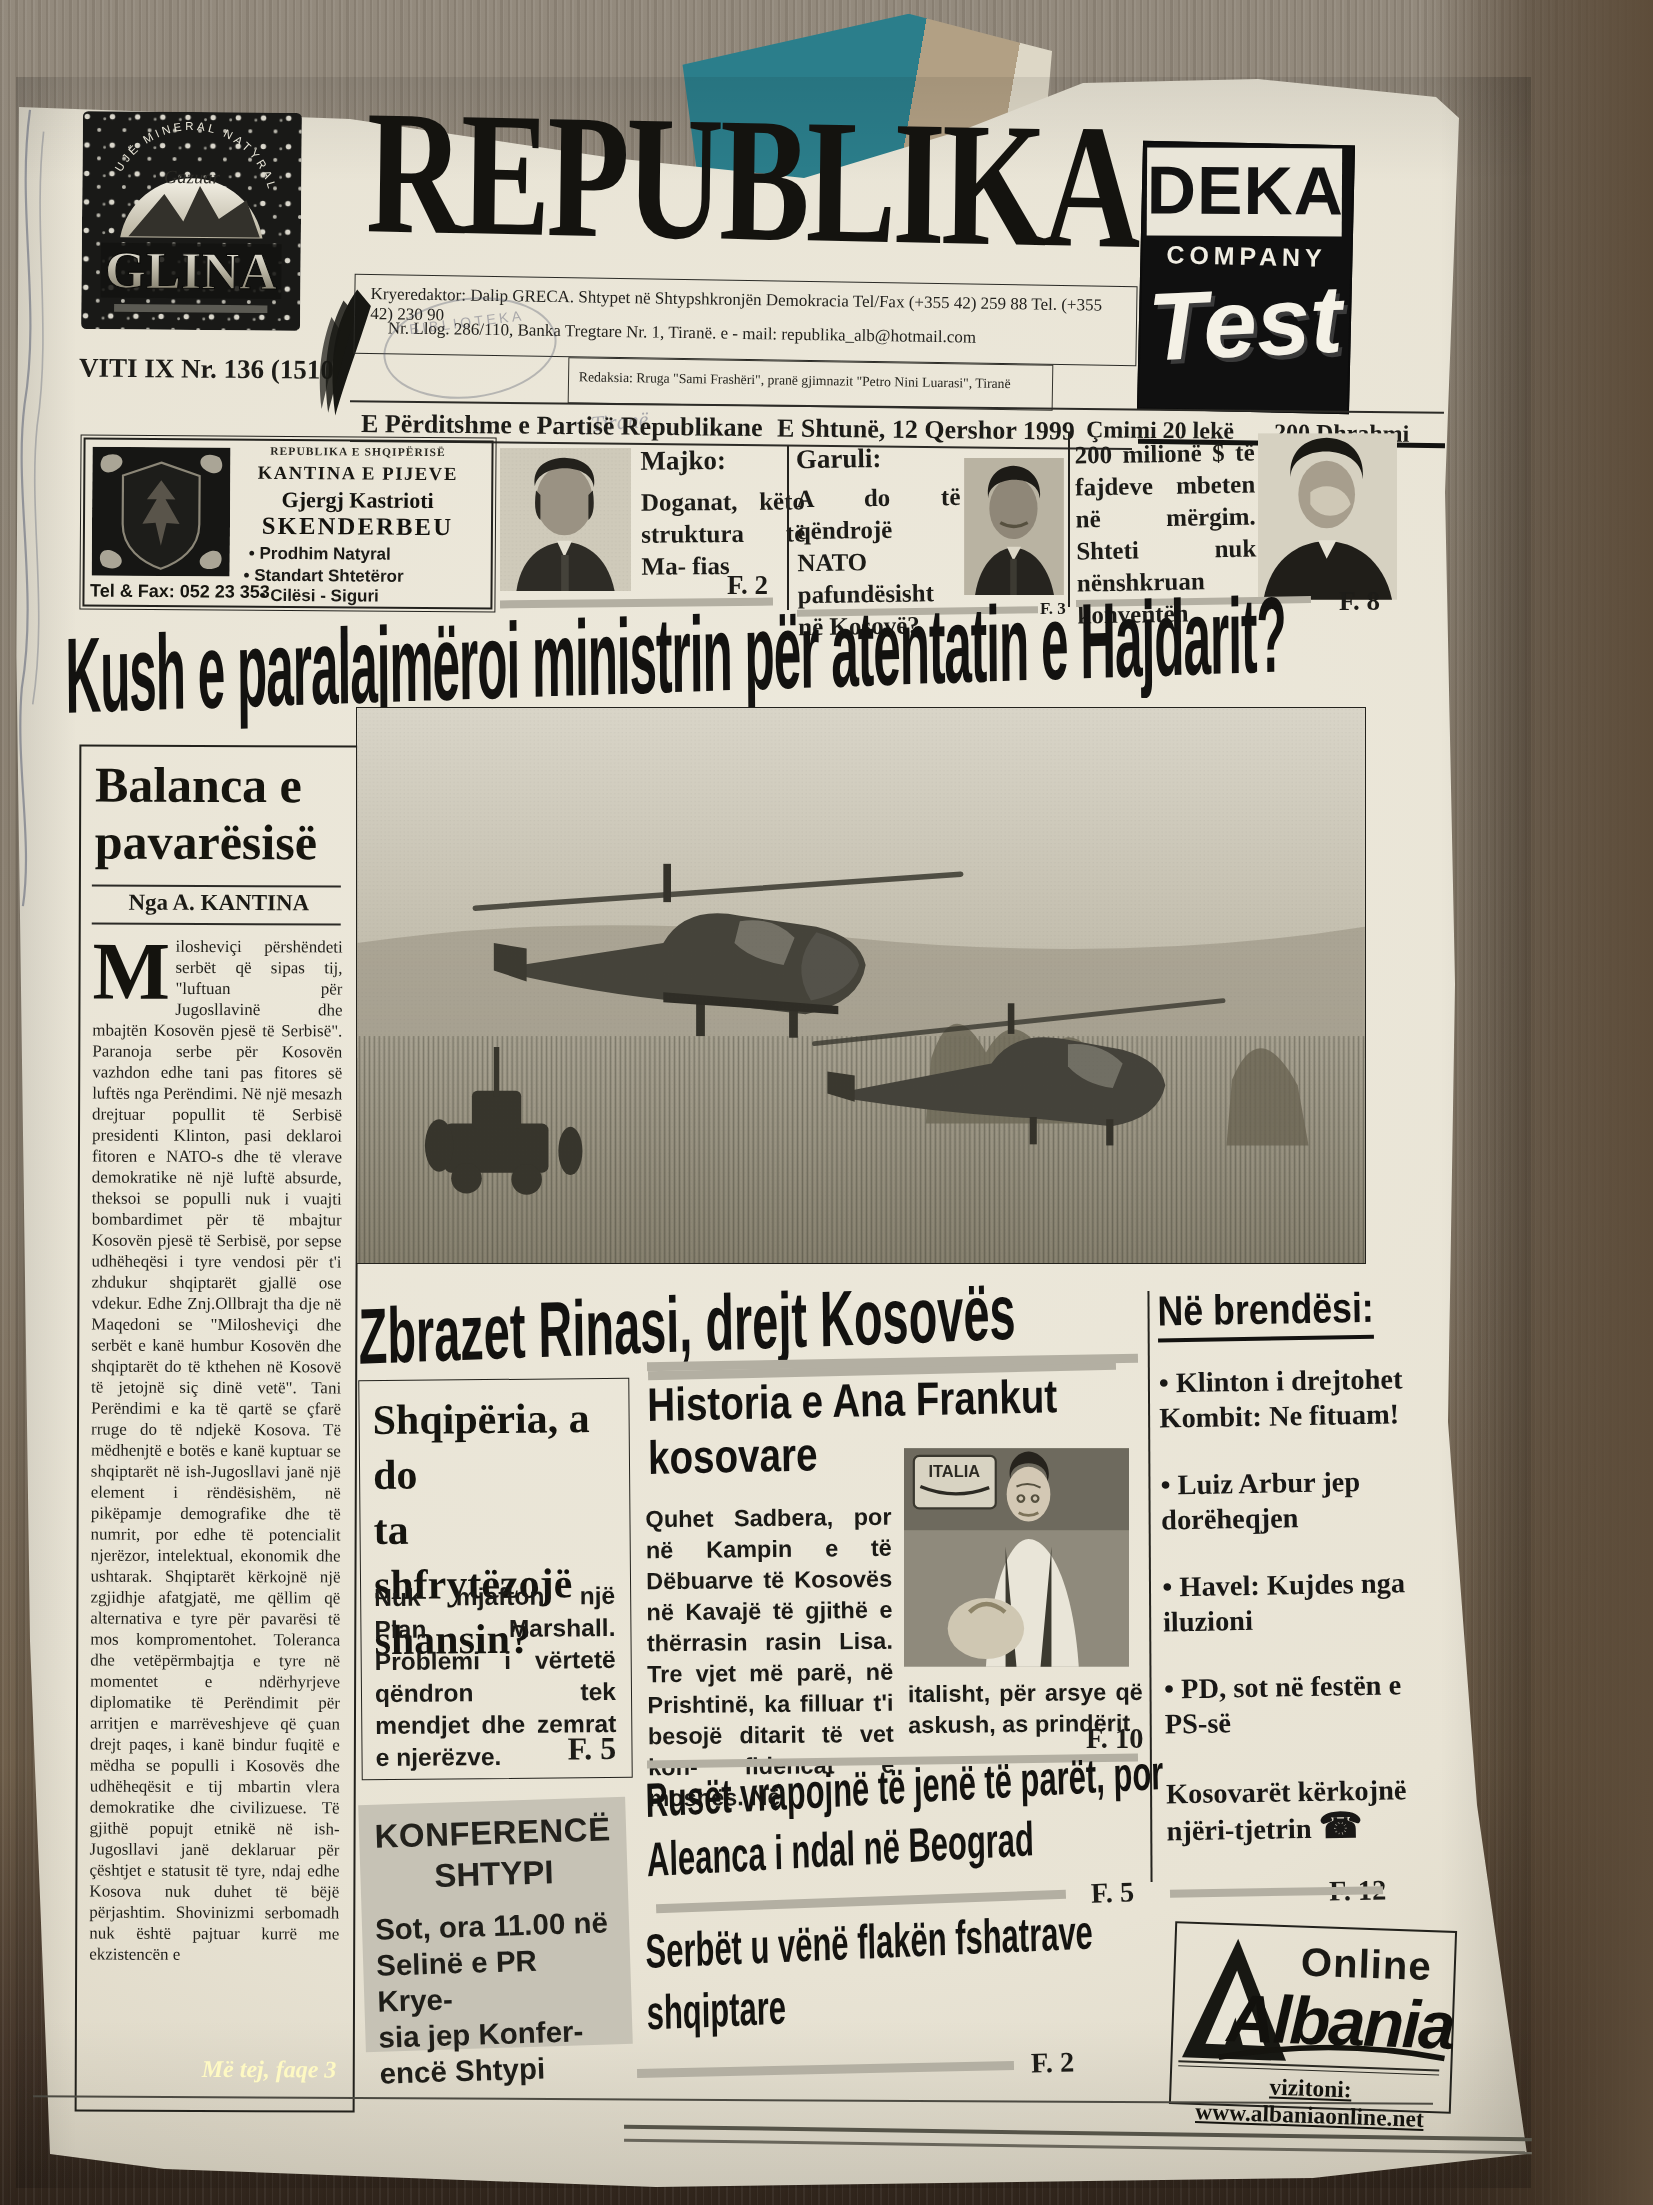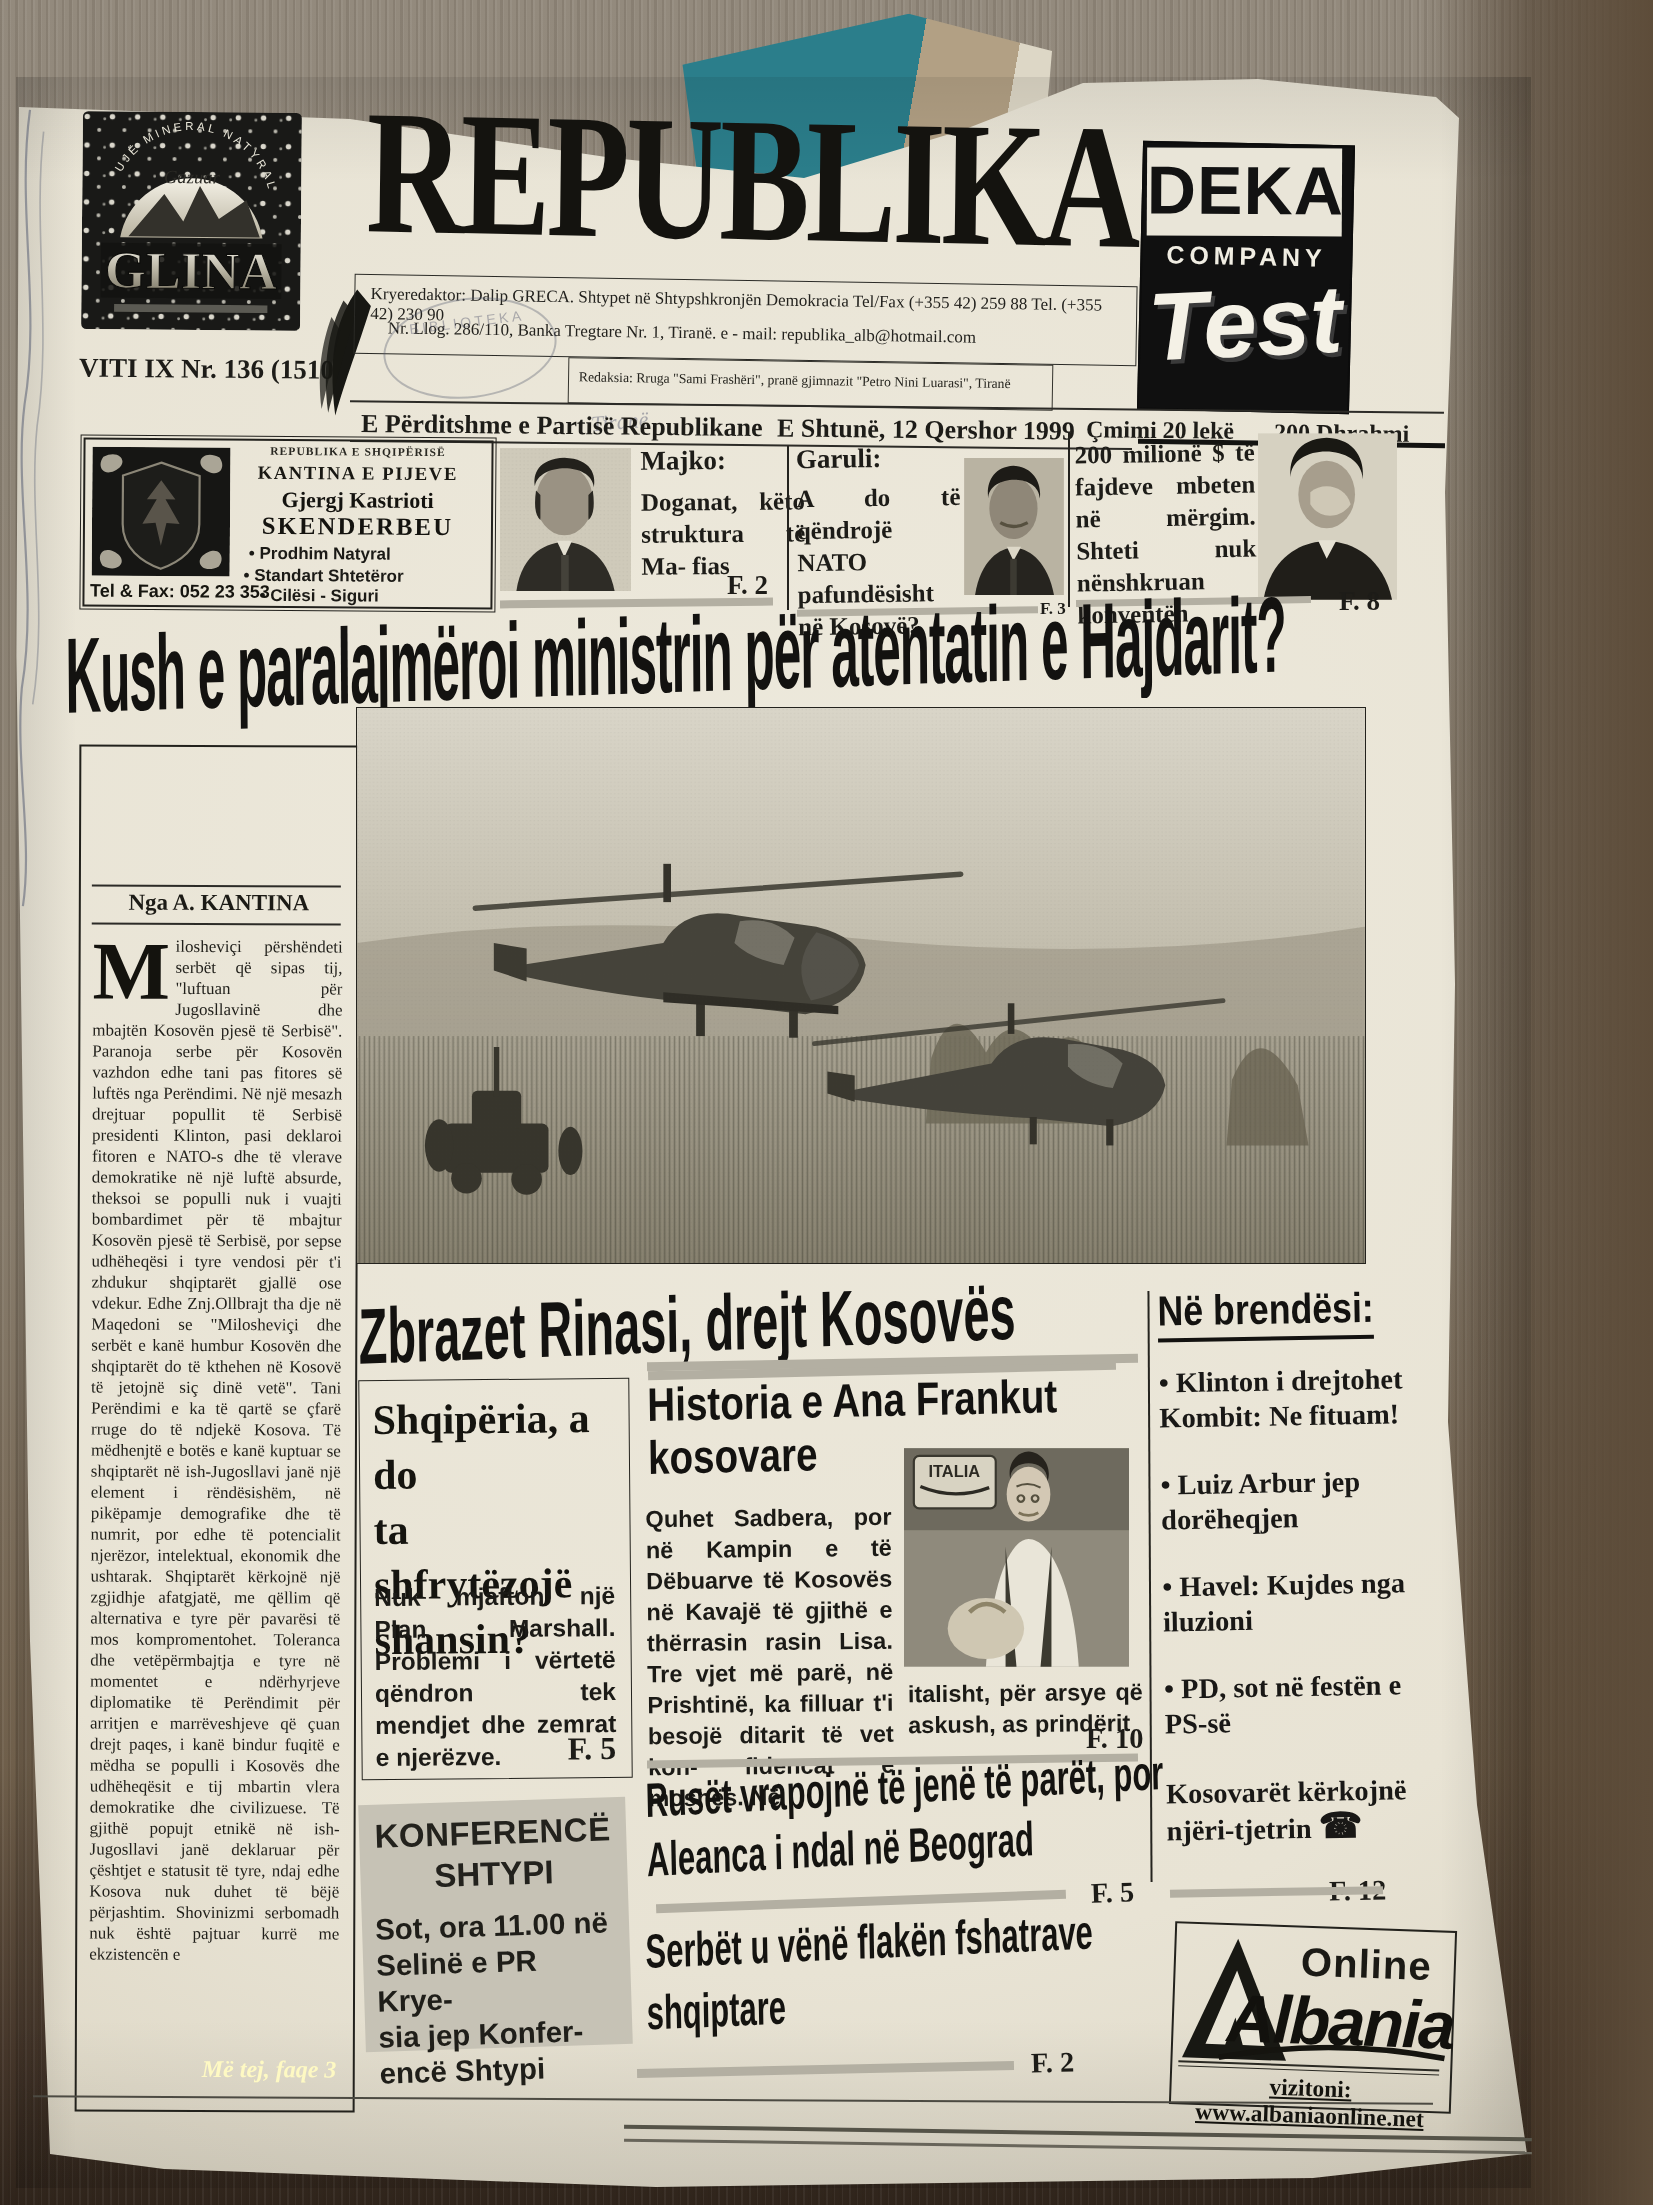--- a/index.html
+++ b/index.html
@@ -185,20 +185,24 @@
   <path d="M96 108 C120 88,160 96,170 130 C150 160,110 156,96 130 Z" fill="#cfc8b6"></path>
   <path d="M10 305 C24 226,80 198,126 198 C176 198,230 230,246 305 Z" fill="#201e19"></path>
   <path d="M110 196 L126 230 L144 196 Z" fill="#e6e2d4"></path>
 </svg>
 <div class="abs pagenum" style="left:1339px;top:586px;font-size:27px;">F. 8</div>
 <div class="abs grayrule" style="left:1076px;top:598px;width:235px;height:7.1px;transform:rotate(-1deg);"></div>
 
 <div class="abs headline-cond" style="left:65px;top:615px;font-size:81px;letter-spacing:-1.6px;transform:scale(.61,1.32) rotate(-.9deg);transform-origin:left top;">Kush e paralajmëroi ministrin për atentatin e Hajdarit?</div>
 
 <div class="abs" style="left:77px;top:745px;width:276px;height:1363px;border:2.2px solid #22211c;transform:rotate(.2deg);">
+  <div class="abs serif b" style="left:13.7px;top:9.8px;width:246px;font-size:50px;line-height:57px;color:#16150f;">
+    <div>Balanca e</div>
+    <div>pavarësisë</div>
+  </div>
   <div class="abs rule" style="left:11px;top:138px;width:249px;height:1.6px;"></div>
   <div class="abs serif b" style="left:0;top:143px;width:100%;text-align:center;font-size:23px;color:#1c1b16;">Nga A. KANTINA</div>
   <div class="abs rule" style="left:11px;top:176px;width:249px;height:1.6px;"></div>
   <div class="abs serif just" style="left:12px;top:189px;width:250px;height:1105px;font-size:17px;line-height:21px;color:#201f1a;overflow:hidden;">
     <span style="float:left;font-size:82px;line-height:65px;font-weight:bold;margin:3.3px 5.5px 0 0;color:#14130e;">M</span><span>ilosheviçi përshëndeti serbët që sipas tij, "luftuan për Jugosllavinë dhe mbajtën Kosovën pjesë të Serbisë". Paranoja serbe për Kosovën vazhdon edhe tani pas fitores së luftës nga Perëndimi. Në një mesazh drejtuar popullit të Serbisë presidenti Klinton, pasi deklaroi fitoren e NATO-s dhe të vlerave demokratike në një luftë absurde, theksoi se populli nuk i vuajti bombardimet për të mbajtur Kosovën pjesë të Serbisë, por sepse udhëheqësi i tyre vendosi për t'i zhdukur shqiptarët gjallë ose vdekur. Edhe Znj.Ollbrajt tha dje në Maqedoni se "Milosheviçi dhe serbët e kanë humbur Kosovën dhe shqiptarët do të kthehen në Kosovë të jetojnë siç dinë vetë". Tani Perëndimi e ka të qartë se çfarë rruge do të ndjekë Kosova. Të mëdhenjtë e botës e kanë kuptuar se shqiptarët në ish-Jugosllavi janë një element i rëndësishëm, në pikëpamje demografike dhe të numrit, por edhe të potencialit njerëzor, intelektual, ekonomik dhe ushtarak. Shqiptarët kërkojnë një zgjidhje afatgjatë, me qëllim që alternativa e tyre për pavarësi të mos kompromentohet. Toleranca dhe vetëpërmbajtja e tyre në momentet e ndërhyrjeve diplomatike të Perëndimit për arritjen e marrëveshjeve që çuan drejt paqes, i kanë bindur fuqitë e mëdha se populli i Kosovës dhe udhëheqësit e tij mbartin vlera demokratike dhe civilizuese. Të gjithë popujt etnikë në ish-Jugosllavi janë deklaruar për çështjet e statusit të tyre, ndaj edhe Kosova nuk duhet të bëjë përjashtim. Shovinizmi serbomadh nuk është pajtuar kurrë me ekzistencën e</span>
   </div>
   <div class="abs serif b" style="right:16.4px;bottom:27px;font-size:24px;font-style:italic;color:#fef9c3;">Më tej, faqe 3</div>
 </div>
 
 <svg class="abs" style="left:356px;top:707px;width:1008px;height:555px;border:1.6px solid #23221d;" viewBox="0 0 1843 1015">

